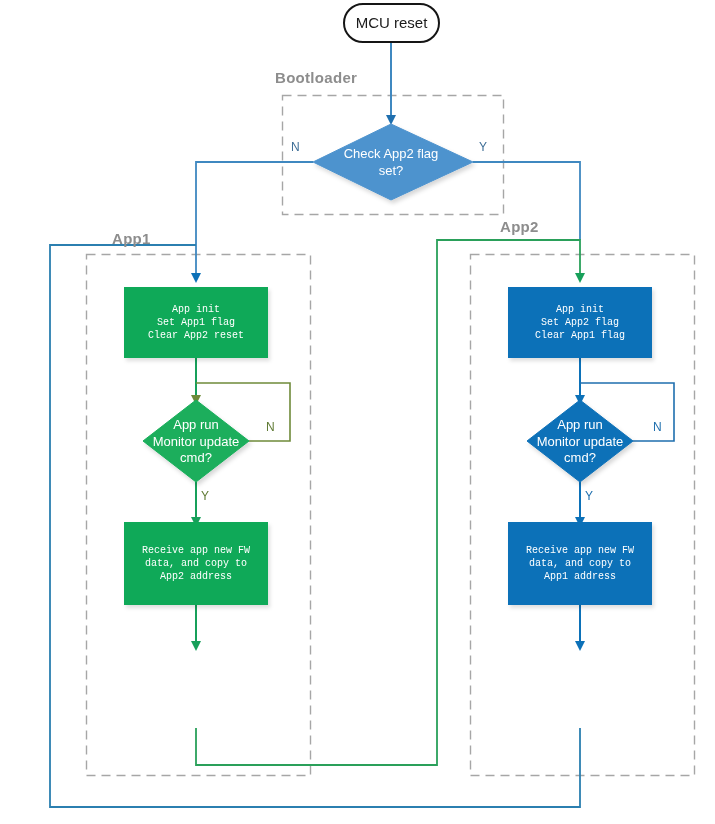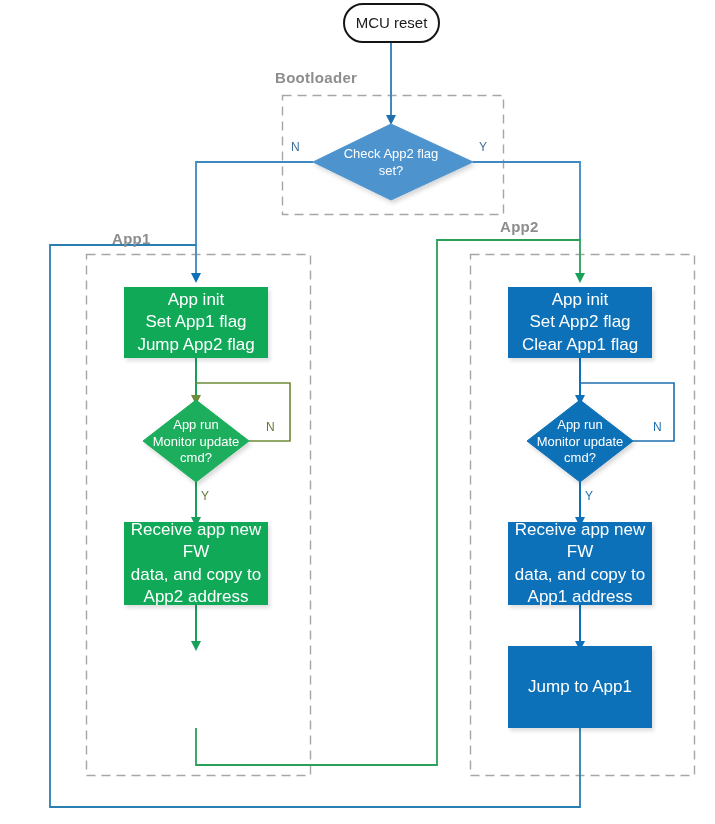--- a/index.html
+++ b/index.html
@@ -12,21 +12,21 @@
   svg.layer{position:absolute;left:0;top:0;width:715px;height:824px;}
   .node{position:absolute;display:flex;align-items:center;justify-content:center;text-align:center;box-sizing:border-box;}
   .node span{display:block;line-height:1.32;}
 
   
   .terminator{
     background:#ffffff;border:2px solid #151515;border-radius:20px;
     color:#1a1a1a;font-size:15px;
   }
   
-  .proc{color:#ffffff;font-size:17px;box-shadow:2px 3px 4px rgba(0,0,0,0.13);}
+  .proc{color:#ffffff;font-size:10px;box-shadow:2px 3px 4px rgba(0,0,0,0.13);font-family:Liberation Mono, monospace;}
   .proc.green{background:#0FA958;}
   .proc.blue{background:#0C71B8;}
 
   
   .lane-title{
     position:absolute;color:#8d8d8d;font-size:15px;font-weight:bold;
     letter-spacing:0.3px;white-space:nowrap;
   }
   
   .branch-label{position:absolute;font-size:12px;white-space:nowrap;}
@@ -110,21 +110,21 @@
   <div class="dtext" style="left:316px;top:140px;width:150px;height:45px;flex-direction:column;">
     <span>Check App2 flag</span>
     <span>set?</span>
   </div>
   <div class="branch-label blue" style="left:291px;top:140px;">N</div>
   <div class="branch-label blue" style="left:479px;top:140px;">Y</div>
 
   <div class="node proc green" style="left:124px;top:287px;width:144px;height:71px;flex-direction:column;">
     <span>App init</span>
     <span>Set App1 flag</span>
-    <span>Jump App2 flag</span>
+    <span>Clear App2 reset</span>
   </div>
 
   <div class="dtext" style="left:130px;top:413px;width:132px;height:58px;flex-direction:column;">
     <span>App run</span>
     <span>Monitor update</span>
     <span>cmd?</span>
   </div>
   <div class="branch-label green" style="left:266px;top:420px;">N</div>
   <div class="branch-label green" style="left:201px;top:489px;">Y</div>
 
@@ -148,17 +148,14 @@
   </div>
   <div class="branch-label dblue" style="left:653px;top:420px;">N</div>
   <div class="branch-label dblue" style="left:585px;top:489px;">Y</div>
 
   <div class="node proc blue" style="left:508px;top:522px;width:144px;height:83px;flex-direction:column;">
     <span>Receive app new FW</span>
     <span>data, and copy to</span>
     <span>App1 address</span>
   </div>
 
-  <div class="node proc blue" style="left:508px;top:646px;width:144px;height:82px;">
-    <span>Jump to App1</span>
-  </div>
 
 </div>
 
 </body></html>

